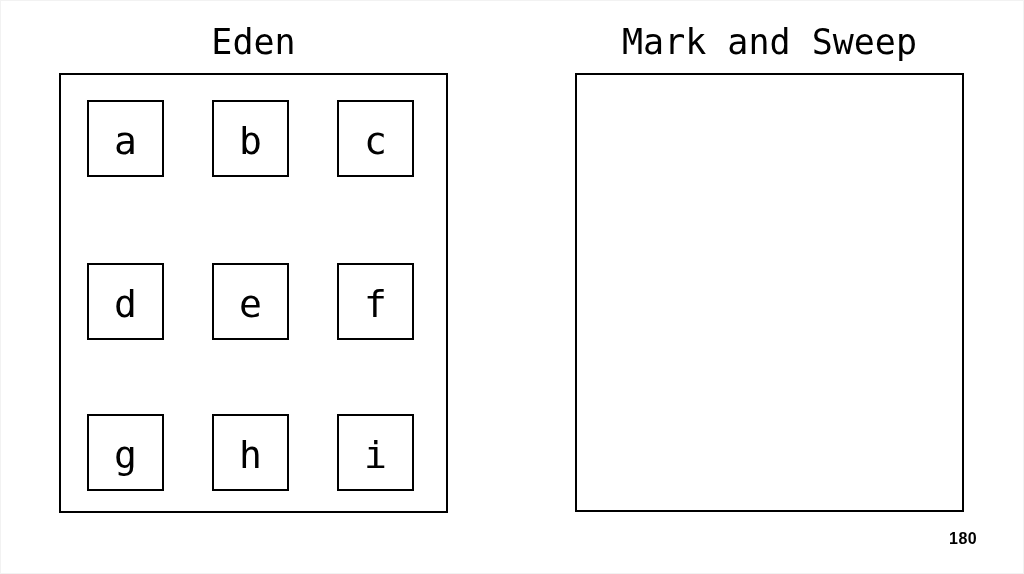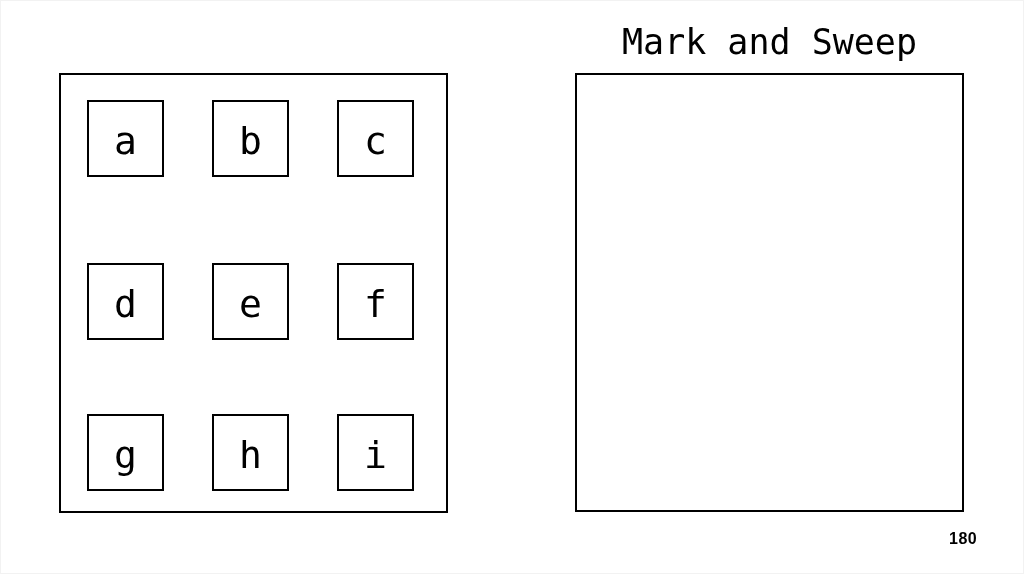--- a/index.html
+++ b/index.html
@@ -70,20 +70,21 @@
     font-size: 16px;
     color: var(--text_color, #000000);
     letter-spacing: 0.5px;
   }
 </style>
 </head>
 <body>
 
 <div class="slide">
 
+  <div class="title eden-title">Eden</div>
 
   <div class="title ms-title">Mark and Sweep</div>
 
   <div class="region eden-region">
     <div class="cell col-0 row-0">a</div>
     <div class="cell col-1 row-0">b</div>
     <div class="cell col-2 row-0">c</div>
     <div class="cell col-0 row-1">d</div>
     <div class="cell col-1 row-1">e</div>
     <div class="cell col-2 row-1">f</div>

